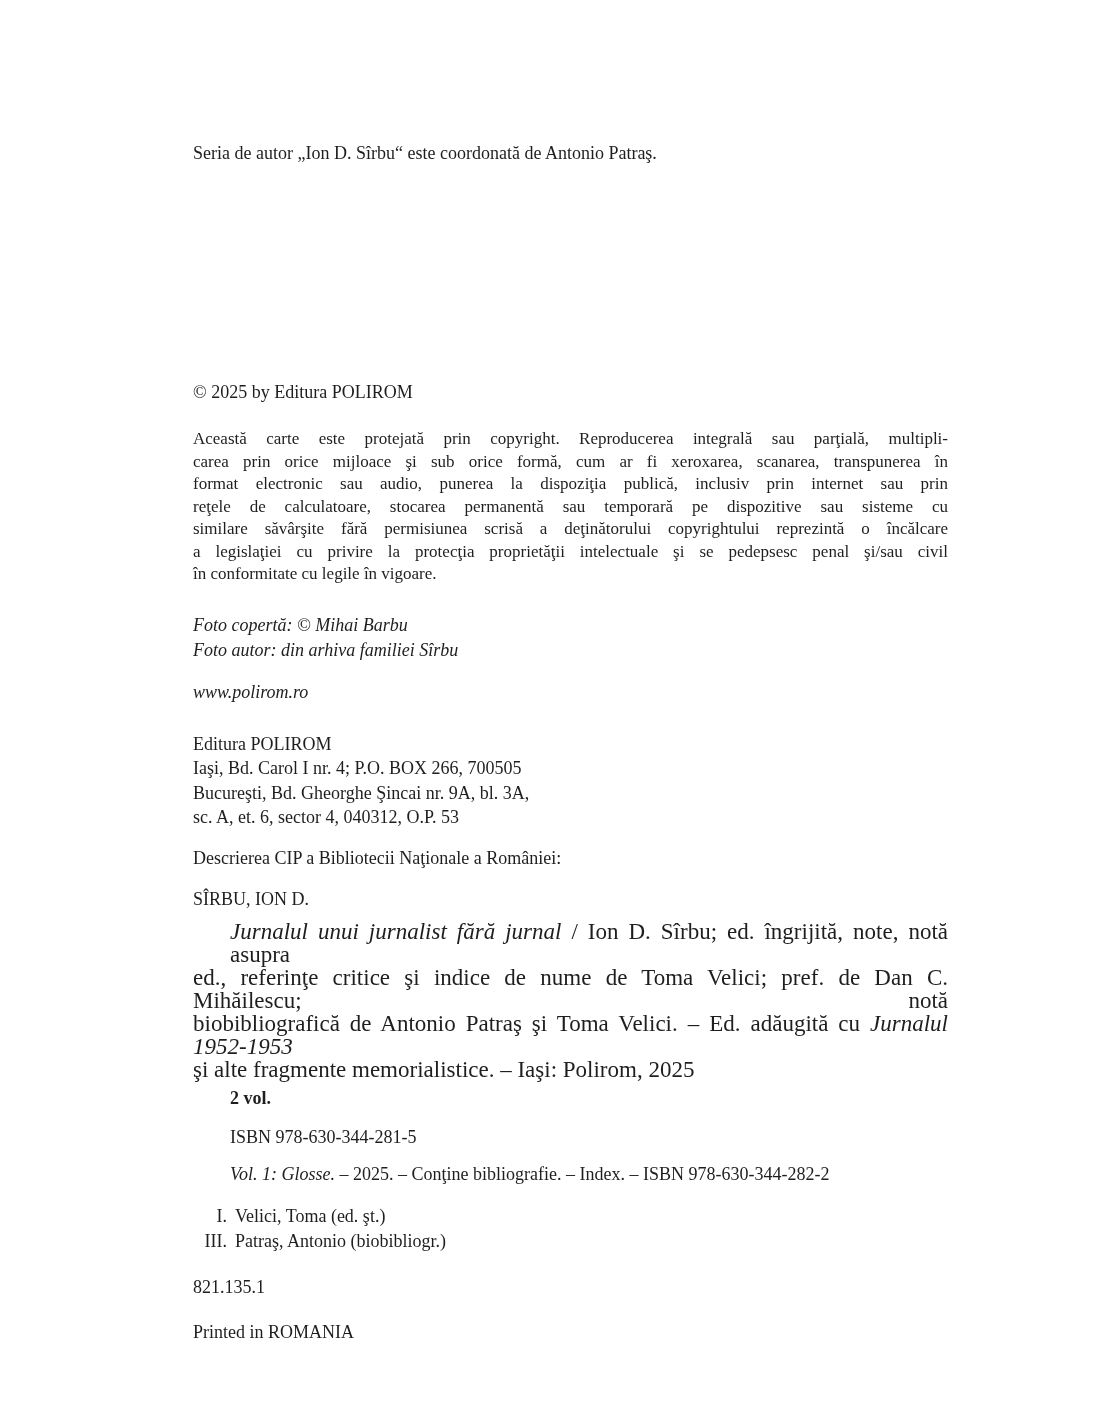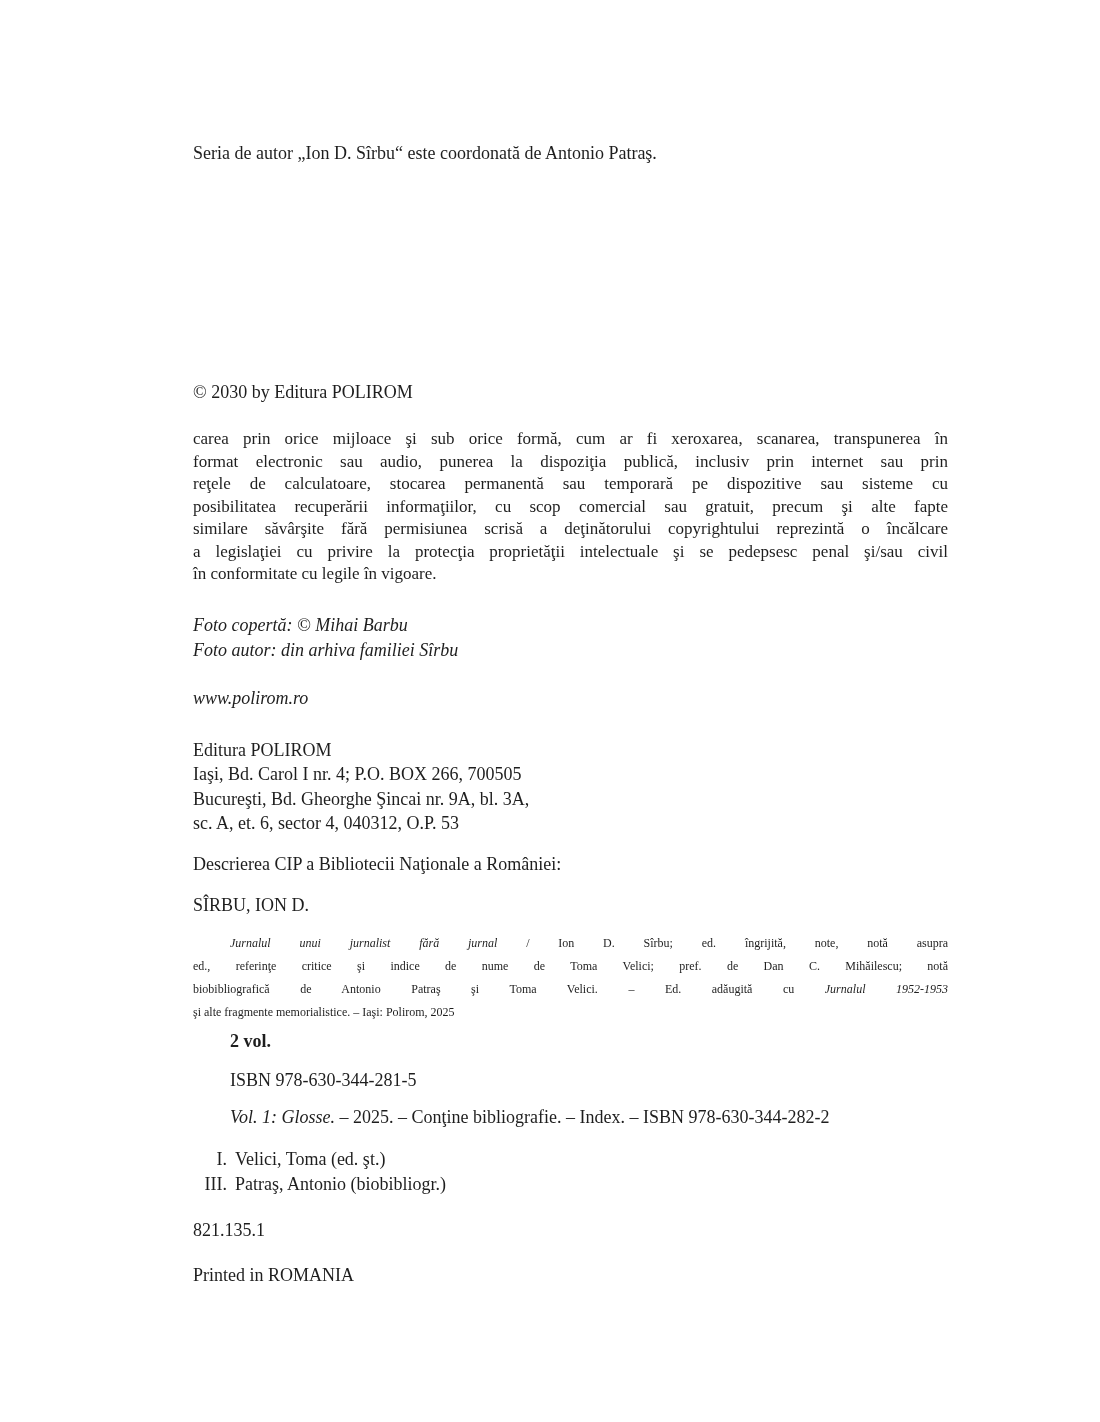--- a/index.html
+++ b/index.html
@@ -45,30 +45,30 @@
   .jline.last {
     text-align-last: left;
   }
   .indent1 {
     padding-left: 37px;
     box-sizing: border-box;
   }
   .photo-block { margin-top: 27px; }
   .photo-block .line { line-height: 25px; font-style: italic; }
   .website {
-    margin-top: 23px;
+    margin-top: 17px;
     font-style: italic;
   }
   .publisher-block { margin-top: 28px; }
   .publisher-block .line { line-height: 24.5px; }
   .cip-heading { margin-top: 16px; }
   .cip-author { margin-top: 17px; }
   .cip-para {
-    margin-top: 15px;
-    font-size: 12px;
+    margin-top: 9px;
+    font-size: 23px;
     line-height: 23px;
   }
   .it { font-style: italic; }
   .vol-count { margin-top: 5px; font-weight: bold; }
   .isbn-line { margin-top: 15px; }
   .vol1-line { margin-top: 13px; }
   .contrib-list { margin-top: 18px; }
   .contrib-list .line { line-height: 25.5px; }
   .roman {
     display: inline-block;
@@ -80,27 +80,27 @@
   .printed-line { margin-top: 21px; }
 </style>
 </head>
 <body>
 
 <div class="page">
   <div class="content">
 
     <div class="line series-note">Seria de autor „Ion D. Sîrbu“ este coordonată de Antonio Patraş.</div>
 
-    <div class="line copyright-line">© 2030 by Editura POLIROM</div>
+    <div class="line copyright-line">© 2025 by Editura POLIROM</div>
 
     <div class="para">
+      <div class="jline">Această carte este protejată prin copyright. Reproducerea integrală sau parţială, multipli-</div>
       <div class="jline">carea prin orice mijloace şi sub orice formă, cum ar fi xeroxarea, scanarea, transpunerea în</div>
       <div class="jline">format electronic sau audio, punerea la dispoziţia publică, inclusiv prin internet sau prin</div>
       <div class="jline">reţele de calculatoare, stocarea permanentă sau temporară pe dispozitive sau sisteme cu</div>
-      <div class="jline">posibilitatea recuperării informaţiilor, cu scop comercial sau gratuit, precum şi alte fapte</div>
       <div class="jline">similare săvârşite fără permisiunea scrisă a deţinătorului copyrightului reprezintă o încălcare</div>
       <div class="jline">a legislaţiei cu privire la protecţia proprietăţii intelectuale şi se pedepsesc penal şi/sau civil</div>
       <div class="jline last">în conformitate cu legile în vigoare.</div>
     </div>
 
     <div class="photo-block">
       <div class="line">Foto copertă: © Mihai Barbu</div>
       <div class="line">Foto autor: din arhiva familiei Sîrbu</div>
     </div>
 

